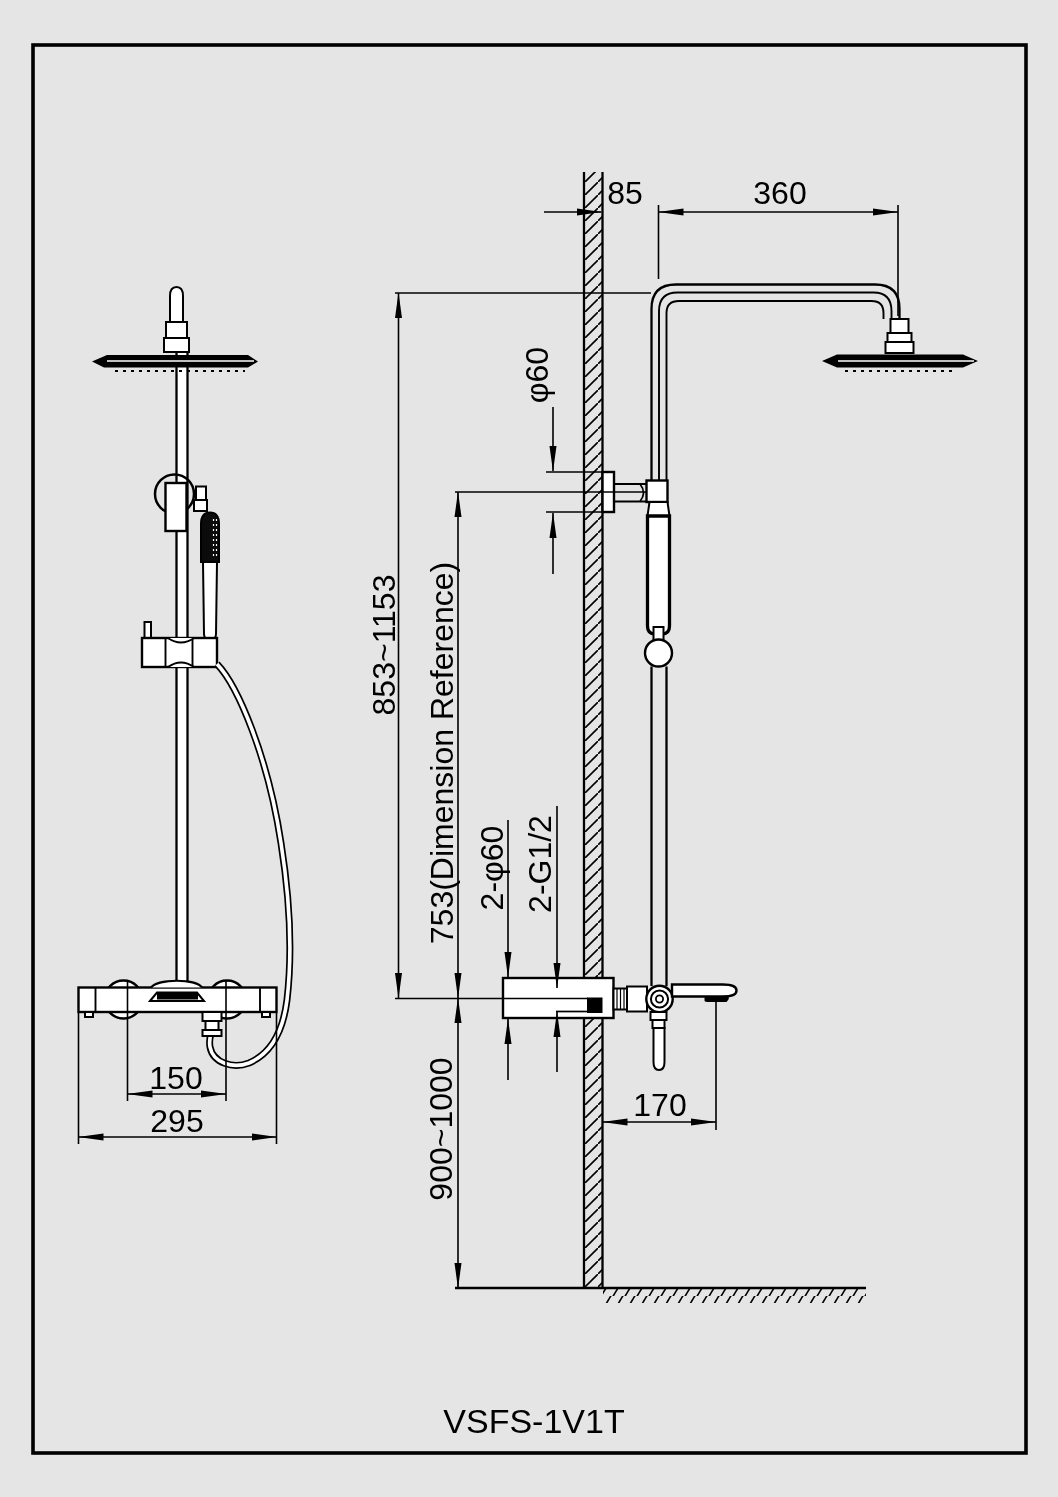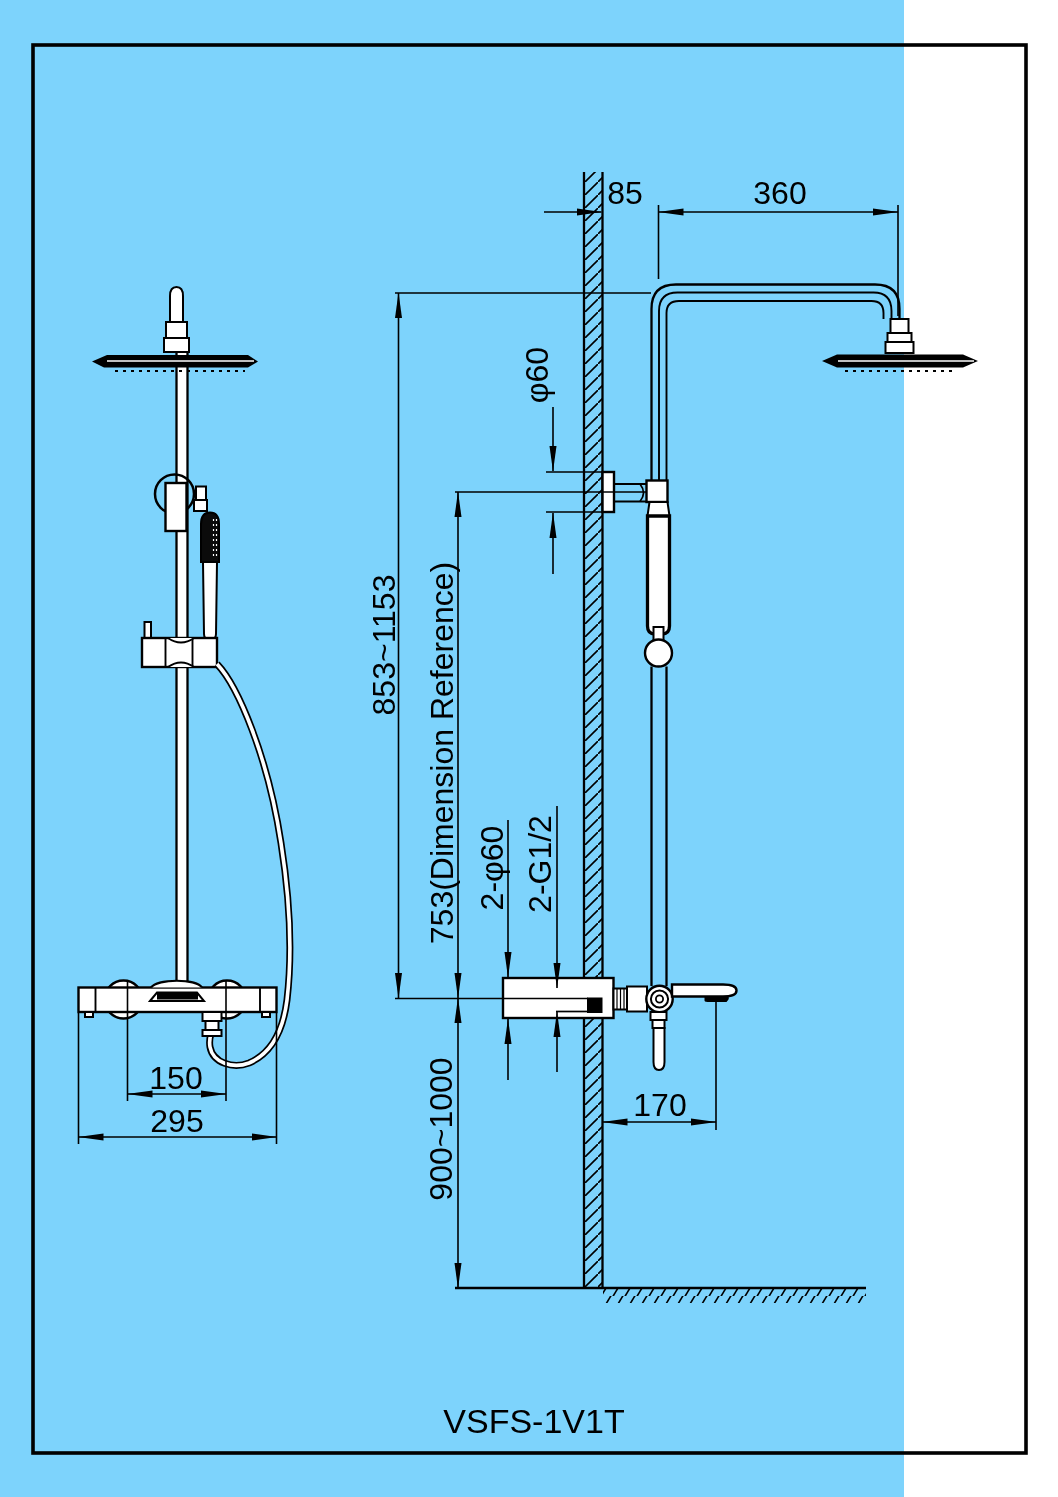--- a/index.html
+++ b/index.html
@@ -1,16 +1,16 @@
 <!DOCTYPE html>
 <html><head>
 <meta charset="utf-8">
 <style>
   html,body{margin:0;padding:0;background:#ffffff;}
-  .page{position:relative;width:904px;height:1497px;background:#7dd3fc;font-family:"Liberation Sans",sans-serif;text-align:right;}
+  .page{position:relative;width:1058px;height:1497px;background:#e5e5e5;font-family:"Liberation Sans",sans-serif;text-align:right;}
   svg{position:absolute;left:0;top:0;}
   .outline{fill:#ffffff;stroke:#000;stroke-width:2.4;}
   .outline-thin{fill:#ffffff;stroke:#000;stroke-width:2;}
   .line{fill:none;stroke:#000;stroke-width:2.3;}
   .line-thin{fill:none;stroke:#000;stroke-width:1.9;}
   .dim{fill:none;stroke:#000;stroke-width:1.6;}
   .dimtxt{fill:#000;font-family:"Liberation Sans",sans-serif;font-size:32px;}
   .black{fill:#000;stroke:none;}
   .title-txt{fill:#000;font-family:"Liberation Sans",sans-serif;font-size:34px;}
 </style>

